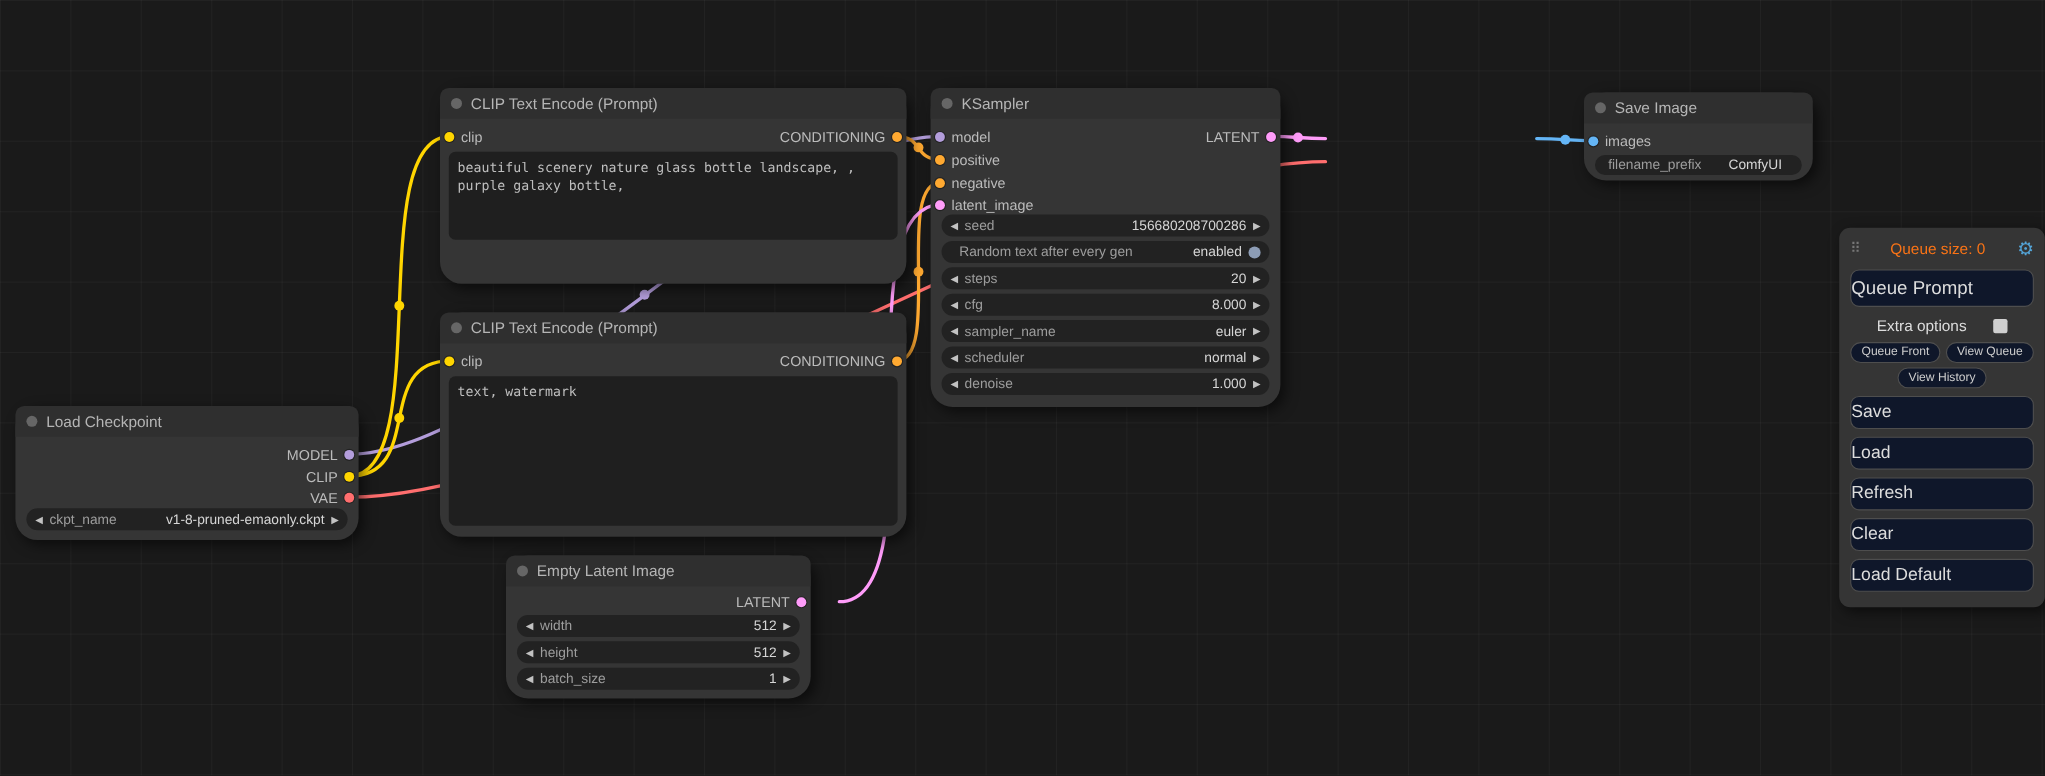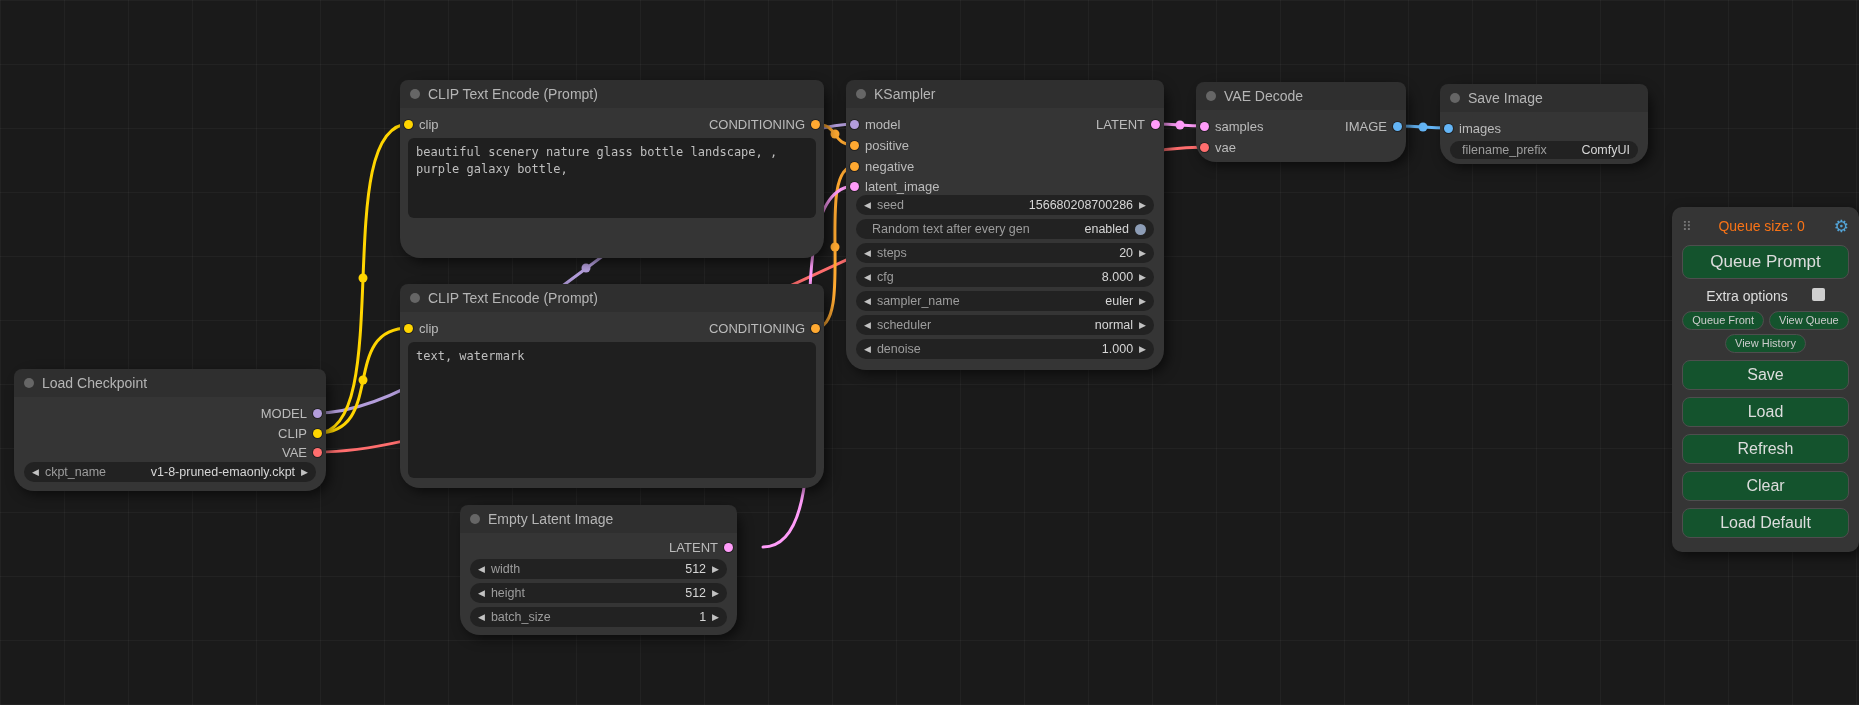--- a/index.html
+++ b/index.html
@@ -38,25 +38,25 @@
   .textbox{position:absolute;left:8px;right:8px;background:#1f1f1f;border-radius:6px;
     padding:6px 8px;font-family:"DejaVu Sans Mono",monospace;font-size:12px;line-height:1.45;
     color:#bfbfbf;overflow:hidden;white-space:pre-wrap;word-break:break-word}
 
   #queue-panel{position:absolute;z-index:3;left:1672px;top:207px;width:187px;background:#353535;
     border-radius:10px;box-shadow:4px 4px 12px rgba(0,0,0,.55);padding:8px 10px 14px;color:#ccc}
   .qp-header{display:flex;align-items:center;height:22px}
   .drag-handle{color:#777;font-family:"DejaVu Sans",sans-serif;font-size:13px;letter-spacing:-2px}
   .qp-title{flex:1;text-align:center;font-size:14px;color:#f97316}
   .gear-icon{color:#53a4d7;font-size:17px;line-height:1;cursor:pointer}
-  .btn{display:block;width:100%;background:#14532d;border:1px solid #4e4e4e;border-radius:8px;
-    color:#ddd;font-family:inherit;cursor:pointer;text-align:center}
+  .btn{display:block;width:100%;background:#0f172a;border:1px solid #4e4e4e;border-radius:8px;
+    color:#ddd;font-family:inherit;cursor:pointer;text-align:left}
   .btn.queue{height:34px;font-size:17px;margin-top:8px}
   .btn.big{height:30px;font-size:16px;margin-top:7px}
-  .extra-row{display:flex;justify-content:center;gap:24px;margin-top:9px;
+  .extra-row{display:flex;align-items:center;justify-content:center;gap:24px;margin-top:9px;
     font-size:14px;color:#ddd}
   .checkbox{width:13px;height:13px;background:#cfcfcf;border-radius:2px;cursor:pointer}
   .small-row{display:flex;justify-content:center;gap:5px;margin-top:7px}
   .btn.small{display:inline-block;width:auto;padding:2px 9px;font-size:11px;border-radius:10px;
     height:19px;color:#ccc;line-height:13px}
   .mt-sep{margin-top:14px}
 </style>
 </head>
 <body>
 
@@ -243,52 +243,34 @@
     </div>
     <div class="widget" style="top:259px">
       <span class="warrow">◀</span>
       <span class="wlabel">denoise</span>
       <span class="wspacer"></span>
       <span class="wvalue">1.000</span>
       <span class="warrow">▶</span>
     </div>
   </div>
 
-  <div class="node" style="left:1196px;top:82px;width:210px;height:80px">
-    <div class="node-title">
-      <span class="collapse-dot"></span>
-      <span>VAE Decode</span>
-    </div>
-    <div class="slot in" style="top:34px">
-      <span class="slot-dot" style="background: rgb(255, 156, 249);"></span>
-      <span>samples</span>
-    </div>
-    <div class="slot out" style="top:34px">
-      <span>IMAGE</span>
-      <span class="slot-dot" style="background: rgb(100, 181, 246);"></span>
-    </div>
-    <div class="slot in" style="top:55px">
-      <span class="slot-dot" style="background: rgb(255, 110, 110);"></span>
-      <span>vae</span>
-    </div>
-  </div>
 
   <div class="node" style="left:1440px;top:84px;width:208px;height:80px">
     <div class="node-title">
       <span class="collapse-dot"></span>
       <span>Save Image</span>
     </div>
     <div class="slot in" style="top:34px">
       <span class="slot-dot" style="background: rgb(100, 181, 246);"></span>
       <span>images</span>
     </div>
     <div class="widget" style="top:57px;height:18px">
       <span class="wlabel" style="margin-left:4px">filename_prefix</span>
       <span class="wspacer"></span>
-      <span class="wvalue" style="margin-right:0">ComfyUI</span>
+      <span class="wvalue" style="margin-right:10px">ComfyUI</span>
     </div>
   </div>
 
   <div id="queue-panel">
     <div class="qp-header">
       <span class="drag-handle">⠿</span>
       <span class="qp-title">Queue size: 0</span>
       <span class="gear-icon">⚙</span>
     </div>
     <button class="btn queue">Queue Prompt</button>

